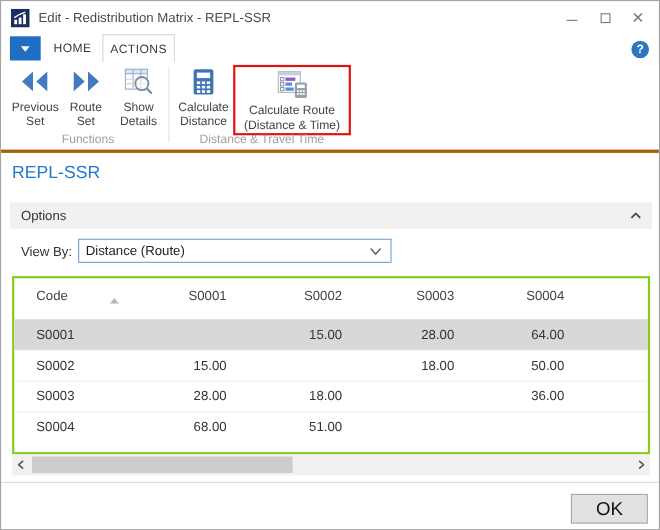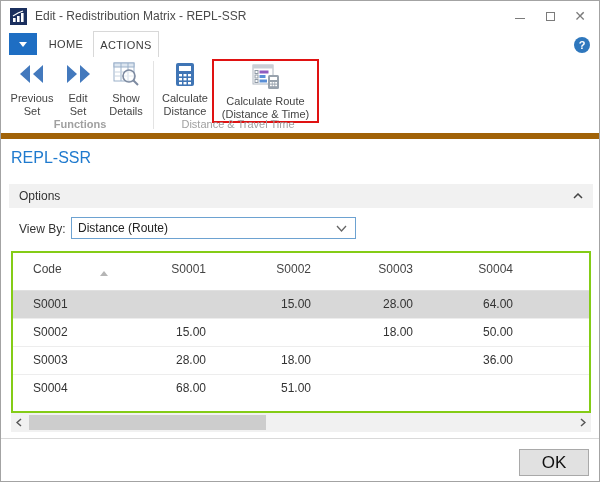--- a/index.html
+++ b/index.html
@@ -24,31 +24,31 @@
   
   .tabrow{position:absolute; top:30px; left:0; right:0; height:26px;}
   .appmenu-btn{position:absolute; left:8px; top:2px; width:28px; height:22px; background:var(--accent); display:flex; align-items:center; justify-content:center;}
   .appmenu-btn .tri{width:0; height:0; border-left:4px solid transparent; border-right:4px solid transparent; border-top:5px solid #fff;}
   .tab{position:absolute; top:0; height:26px; line-height:26px; font-size:11px; letter-spacing:.4px; color:#3a3a3a; text-align:center;}
   .tab-home{left:40px; width:50px;}
   .tab-actions{left:92px; width:66px; background:#fff; border:1px solid #d8d8d8; border-bottom:none; height:27px;}
   .help-btn{position:absolute; right:9px; top:6px; width:16px; height:16px; border-radius:50%; background:#2e77bd; color:#fff; font-size:11px; font-weight:bold; display:flex; align-items:center; justify-content:center;}
 
   
-  .ribbon{position:absolute; top:56px; left:0; right:0; height:82px; border-bottom:6px solid #a16207; background:#fff;}
+  .ribbon{position:absolute; top:56px; left:0; right:0; height:82px; border-bottom:3px solid #a16207; background:#fff;}
   .rbtn{position:absolute; top:2px; display:flex; flex-direction:column; align-items:center; font-size:11px; line-height:13px; color:#444; text-align:center;}
   .rbtn .ic{height:30px; display:flex; align-items:center; justify-content:center; margin-bottom:3px;}
   .btn-prev{left:8px; width:46px;}
   .btn-next{left:56px; width:42px;}
   .btn-details{left:100px; width:50px;}
   .btn-calcdist{left:156px; width:56px;}
   .btn-calcroute{left:211px; width:107px; border:2px solid var(--red); height:64px; padding-top:1px;}
   .group-sep{position:absolute; left:152px; top:4px; height:68px; width:1px; background:#e3e3e3;}
   .group-label{position:absolute; bottom:3px; font-size:11px; color:#a0a0a0; text-align:center;}
-  .gl-functions{left:8px; width:142px;font-weight:bold;}
+  .gl-functions{left:8px; width:142px;}
   .gl-distance{left:156px; width:162px;}
 
   
   .page-heading{position:absolute; top:148px; left:10px; font-size:16px; color:var(--heading);}
   .options-bar{position:absolute; top:183px; left:8px; width:584px; height:24px; background:#f1f1f1; display:flex; align-items:center; padding:0 10px; font-size:12px; color:#333;}
   .options-bar .spacer{flex:1;}
   .viewby-label{position:absolute; top:221px; left:18px; font-size:12px; color:#333;}
   .viewby-select{position:absolute; top:216px; left:70px; width:285px; height:22px; border:1px solid #6da2d1; background:#fff; display:flex; align-items:center; padding-left:6px; font-size:12px; color:#222;}
   .viewby-select .spacer{flex:1;}
 
@@ -123,21 +123,21 @@
       <span>Set</span>
     </div>
 
     <div class="rbtn btn-next">
       <span class="ic">
         <svg width="28" height="22" viewBox="0 0 28 22">
           <polygon points="3,2 3,20 13,11" fill="#4379bd"></polygon>
           <polygon points="16,2 16,20 26,11" fill="#4379bd"></polygon>
         </svg>
       </span>
-      <span>Edit</span>
+      <span>Route</span>
       <span>Set</span>
     </div>
 
     <div class="rbtn btn-details">
       <span class="ic">
         <svg width="26" height="24" viewBox="0 0 26 24">
           <rect x="1" y="1" width="20" height="18" fill="#fff" stroke="#9ab0c9"></rect>
           <rect x="1" y="1" width="20" height="4" fill="#dde6f0" stroke="#9ab0c9"></rect>
           <line x1="8" y1="1" x2="8" y2="19" stroke="#9ab0c9"></line>
           <line x1="15" y1="1" x2="15" y2="19" stroke="#9ab0c9"></line>

